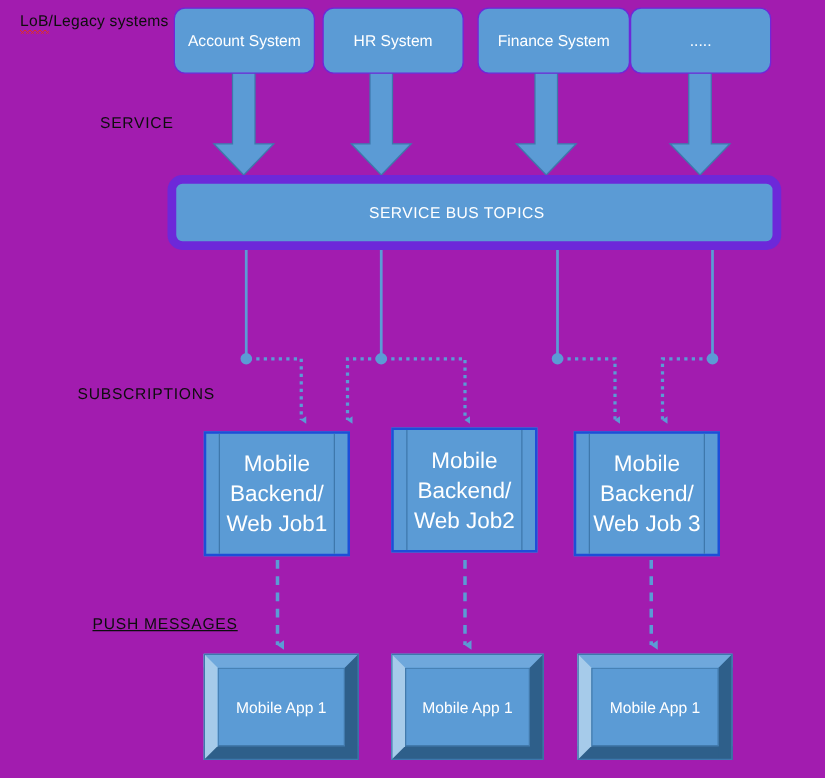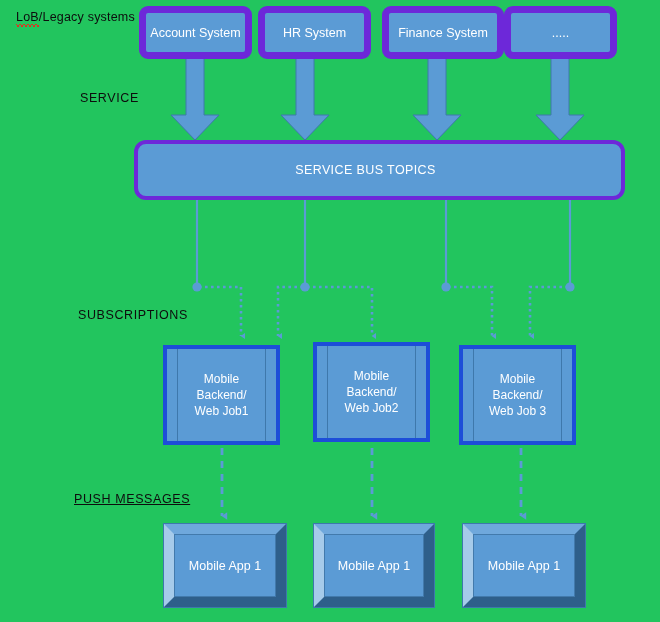--- a/index.html
+++ b/index.html
@@ -8,21 +8,21 @@
     padding: 0;
     background: #ffffff;
   }
   body {
     font-family: "Liberation Sans", sans-serif;
   }
   #canvas {
     position: relative;
     width: 660px;
     height: 622px;
-    background: #22c55e;
+    background: #a21caf;
     overflow: hidden;
   }
   svg.layer {
     position: absolute;
     left: 0;
     top: 0;
     width: 660px;
     height: 622px;
     pointer-events: none;
   }
@@ -49,56 +49,56 @@
     background-image:
       linear-gradient(45deg, transparent 45%, #e03020 45%, #e03020 55%, transparent 55%),
       linear-gradient(-45deg, transparent 45%, #e03020 45%, #e03020 55%, transparent 55%);
     background-size: 4px 4px;
     background-repeat: repeat-x;
   }
   
   .src-box {
     position: absolute;
     background: #5B9BD5;
+    border: 1px solid #6d28d9;
+    border-radius: 9px;
+    display: flex;
+    align-items: center;
+    justify-content: center;
+    color: #ffffff;
+    font-size: 12.5px;
+    text-align: center;
+    box-sizing: border-box;
+  }
+  
+  .bus-box {
+    position: absolute;
+    background: #5B9BD5;
     border: 7px solid #6d28d9;
-    border-radius: 9px;
-    display: flex;
-    align-items: center;
-    justify-content: center;
-    color: #ffffff;
-    font-size: 12.5px;
-    text-align: center;
-    box-sizing: border-box;
-  }
-  
-  .bus-box {
-    position: absolute;
-    background: #5B9BD5;
-    border: 4px solid #6d28d9;
     border-radius: 12px;
     display: flex;
     align-items: center;
     justify-content: center;
     color: #ffffff;
     font-size: 12.5px;
     letter-spacing: 0.4px;
     box-sizing: border-box;
   }
   .bus-label { transform: translateX(-14px); }
   
   .proc-box {
     position: absolute;
     background: #5B9BD5;
-    border: 4px solid #1d4ed8;
-    box-sizing: border-box;
-    display: flex;
-    align-items: center;
-    justify-content: center;
-    color: #ffffff;
-    font-size: 12px;
+    border: 2px solid #1d4ed8;
+    box-sizing: border-box;
+    display: flex;
+    align-items: center;
+    justify-content: center;
+    color: #ffffff;
+    font-size: 18px;
     line-height: 1.35;
     text-align: center;
   }
   .proc-box::before,
   .proc-box::after {
     content: "";
     position: absolute;
     top: 0;
     bottom: 0;
     width: 1px;
@@ -184,21 +184,21 @@
       <line x1="521" y1="448" x2="521" y2="516" marker-end="url(#dashArrow)"></line>
     </g>
   </svg>
 
   <div class="side-label" style="left:16px; top:10px;">
     <span class="spell">LoB</span><span>/Legacy systems</span>
   </div>
 
   <div class="side-label caps" style="left:80px; top:91px;">SERVICE</div>
 
-  <div class="side-label caps" style="left:78px; top:308px;">SUBSCRIPTIONS</div>
+  <div class="side-label caps" style="left:62px; top:308px;">SUBSCRIPTIONS</div>
 
   <div class="side-label caps" style="left:74px; top:492px;text-decoration:underline;">PUSH MESSAGES</div>
 
   <div class="src-box" style="left:139px; top:6px; width:113px; height:53px;">
     <span>Account System</span>
   </div>
   <div class="src-box" style="left:258px; top:6px; width:113px; height:53px;">
     <span>HR System</span>
   </div>
   <div class="src-box" style="left:382px; top:6px; width:122px; height:53px;">

